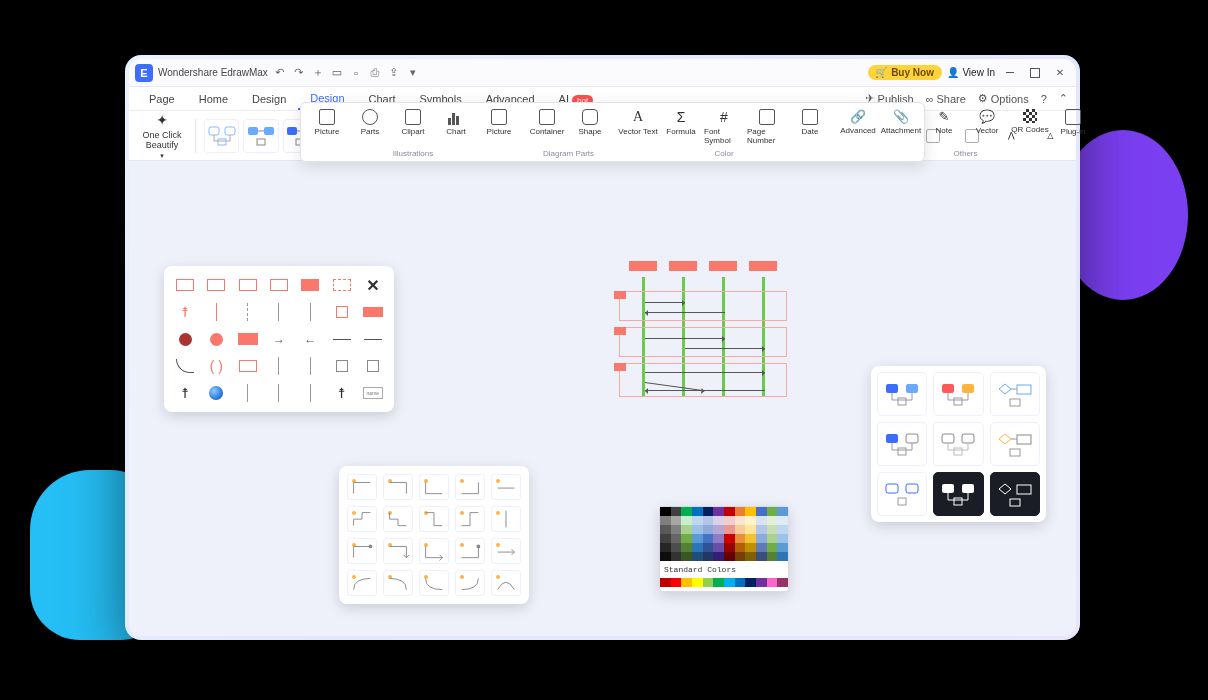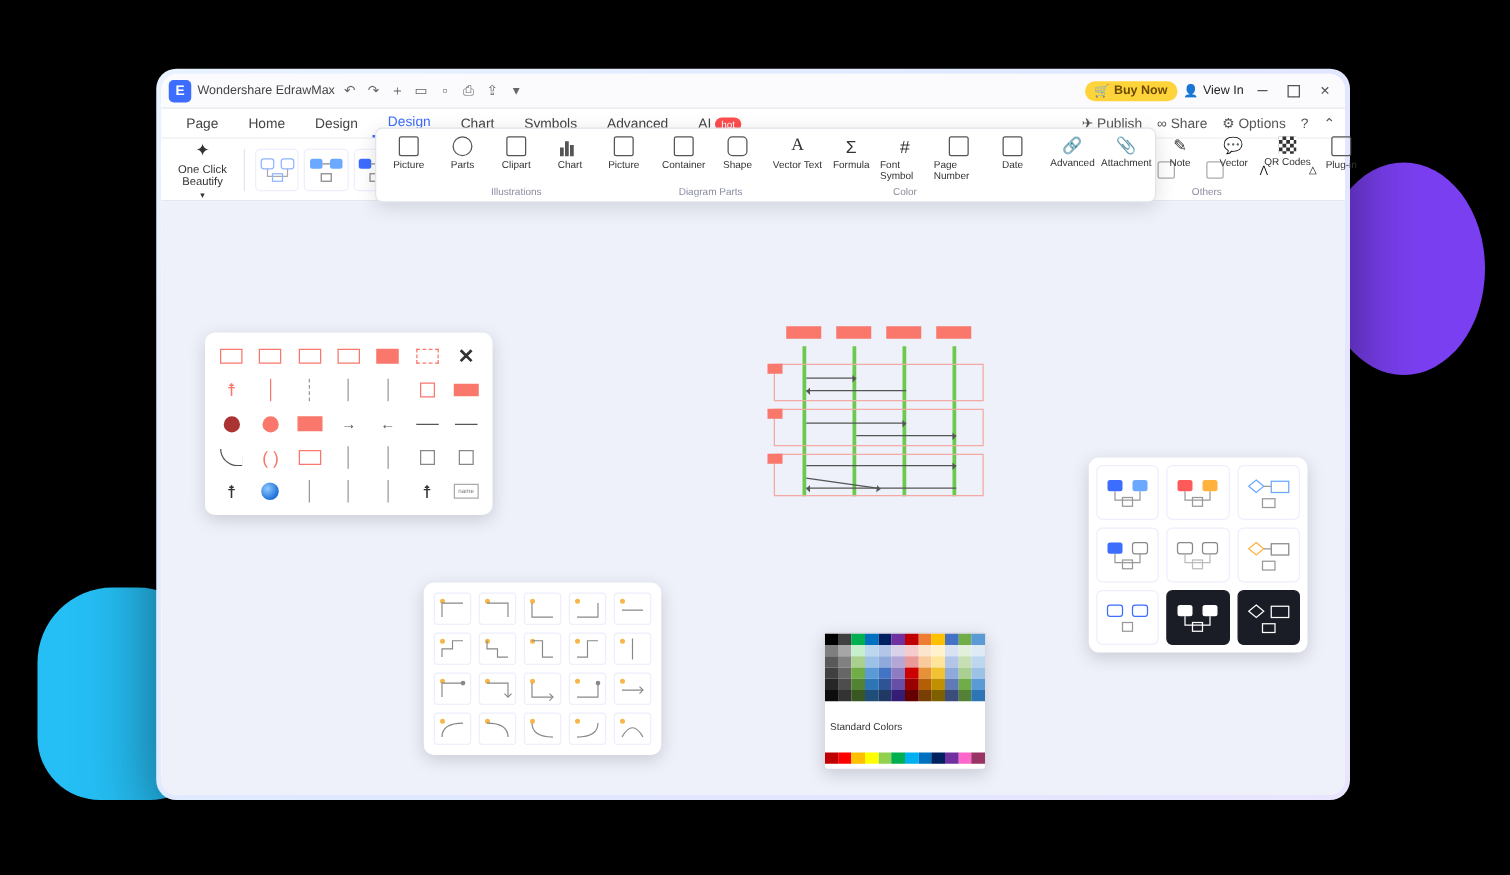--- a/index.html
+++ b/index.html
@@ -110,21 +110,21 @@
 .seq .f3{left:0;top:102px;width:168px;height:34px;}
 .seq .lbl{ position:absolute; left:-6px; width:12px;height:8px;background:#f9776b;}
 .seq .m{ position:absolute; height:1px; background:#555;}
 .seq .m::after{content:""; position:absolute; right:-3px; top:-2px; border:3px solid transparent; border-left-color:#555;}
 .seq .mL::after{ left:-3px; right:auto; border-left-color:transparent; border-right-color:#555;}
 
 
 .colorpick { position:absolute; left:530px; top:345px; width:130px; background:#fff; border:1px solid #d9dae4; border-radius:3px; box-shadow:0 4px 14px rgba(0,0,0,.15); padding-bottom:4px;}
 .cp-row{ display:grid; grid-template-columns:repeat(12,1fr);} 
 .cp-row div{ height:9px;}
-.cp-lbl{ font-size:8px; color:#333; padding:16px 4px;}
+.cp-lbl{ font-size:8px; color:#333; padding:4px 4px;font-family:Liberation Mono, monospace;}
 
 
 .themes { position:absolute; right:30px; top:205px; width:175px; background:#fff; border-radius:8px; box-shadow:0 4px 14px rgba(0,0,0,.15); padding:6px;}
 .th-grid{display:grid; grid-template-columns:repeat(3,1fr); gap:6px;}
 .th-cell{ height:44px; border:1px solid #eef; border-radius:5px; display:flex; align-items:center; justify-content:center; background:#fff;}
 .th-cell.dark{ background:#1b1d26; border-color:#1b1d26;}
 .th-cell svg{display:block;}
 
 </style>
 </head>

